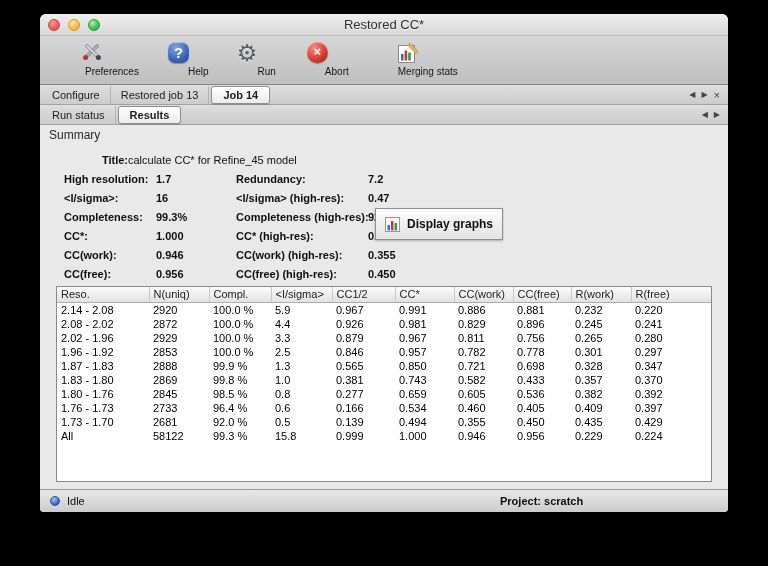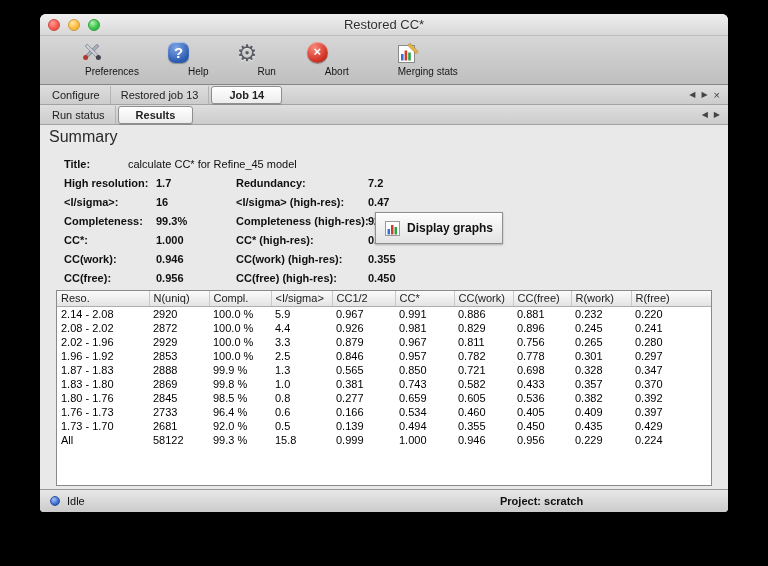--- a/index.html
+++ b/index.html
@@ -57,32 +57,32 @@
     flex:0 0 20px;
     background:linear-gradient(#dedede,#cccccc);
     border-bottom:1px solid #a2a2a2;
     display:flex; align-items:center; padding-left:2px;
     font-size:11px; color:#222;
   }
   .tab { padding:3px 10px; border-right:1px solid #b3b3b3; line-height:12px; cursor:default; }
   .tab.active {
     background:linear-gradient(#ffffff,#ececec);
     border:1px solid #8f8f8f; border-radius:3px;
-    padding:2px 17px; margin:0 2px; font-weight:bold;
+    padding:2px 11px; margin:0 2px; font-weight:bold;
     box-shadow:0 1px 1px rgba(0,0,0,.15);
   }
   .tabnav { margin-left:auto; display:flex; align-items:center; gap:6px; padding-right:8px; color:#444; font-size:8px; }
   .tabnav .x { font-size:11px; line-height:8px; }
   
-  .seclabel { flex:0 0 17px; font-size:16px; color:#2a2a2a; padding:3px 0 0 9px; background:#e9e9e9; }
+  .seclabel { flex:0 0 17px; font-size:12px; color:#2a2a2a; padding:3px 0 0 9px; background:#e9e9e9; }
   
   .content { flex:1; position:relative; padding:8px 16px 0; background:#e9e9e9; }
   .summary { position:relative; padding-left:8px; font-size:11px; color:#101010; height:140px; }
   .srow-title { display:flex; height:19px; align-items:center; }
-  .srow-title .lbl { width:64px; font-weight:bold; }
+  .srow-title .lbl { width:64px; font-weight:bold;text-align:right; }
   .sgrid { display:grid; grid-template-columns:92px 80px 132px auto; grid-auto-rows:19px; align-items:center; width:430px; }
   .sg-label { font-weight:bold; white-space:nowrap; }
   .sg-value { white-space:nowrap;font-weight:bold; }
   .btn-graphs {
     position:absolute; left:319px; top:58px; width:128px; height:32px;
     display:flex; align-items:center; justify-content:center; gap:7px;
     background:linear-gradient(#fdfdfd,#e3e3e3);
     border:1px solid #8f8f8f; border-radius:0;
     font-family:"Liberation Sans",sans-serif; font-size:12px; font-weight:bold; color:#111;
     box-shadow:0 1px 2px rgba(0,0,0,.25), inset 0 1px 0 rgba(255,255,255,.8);

